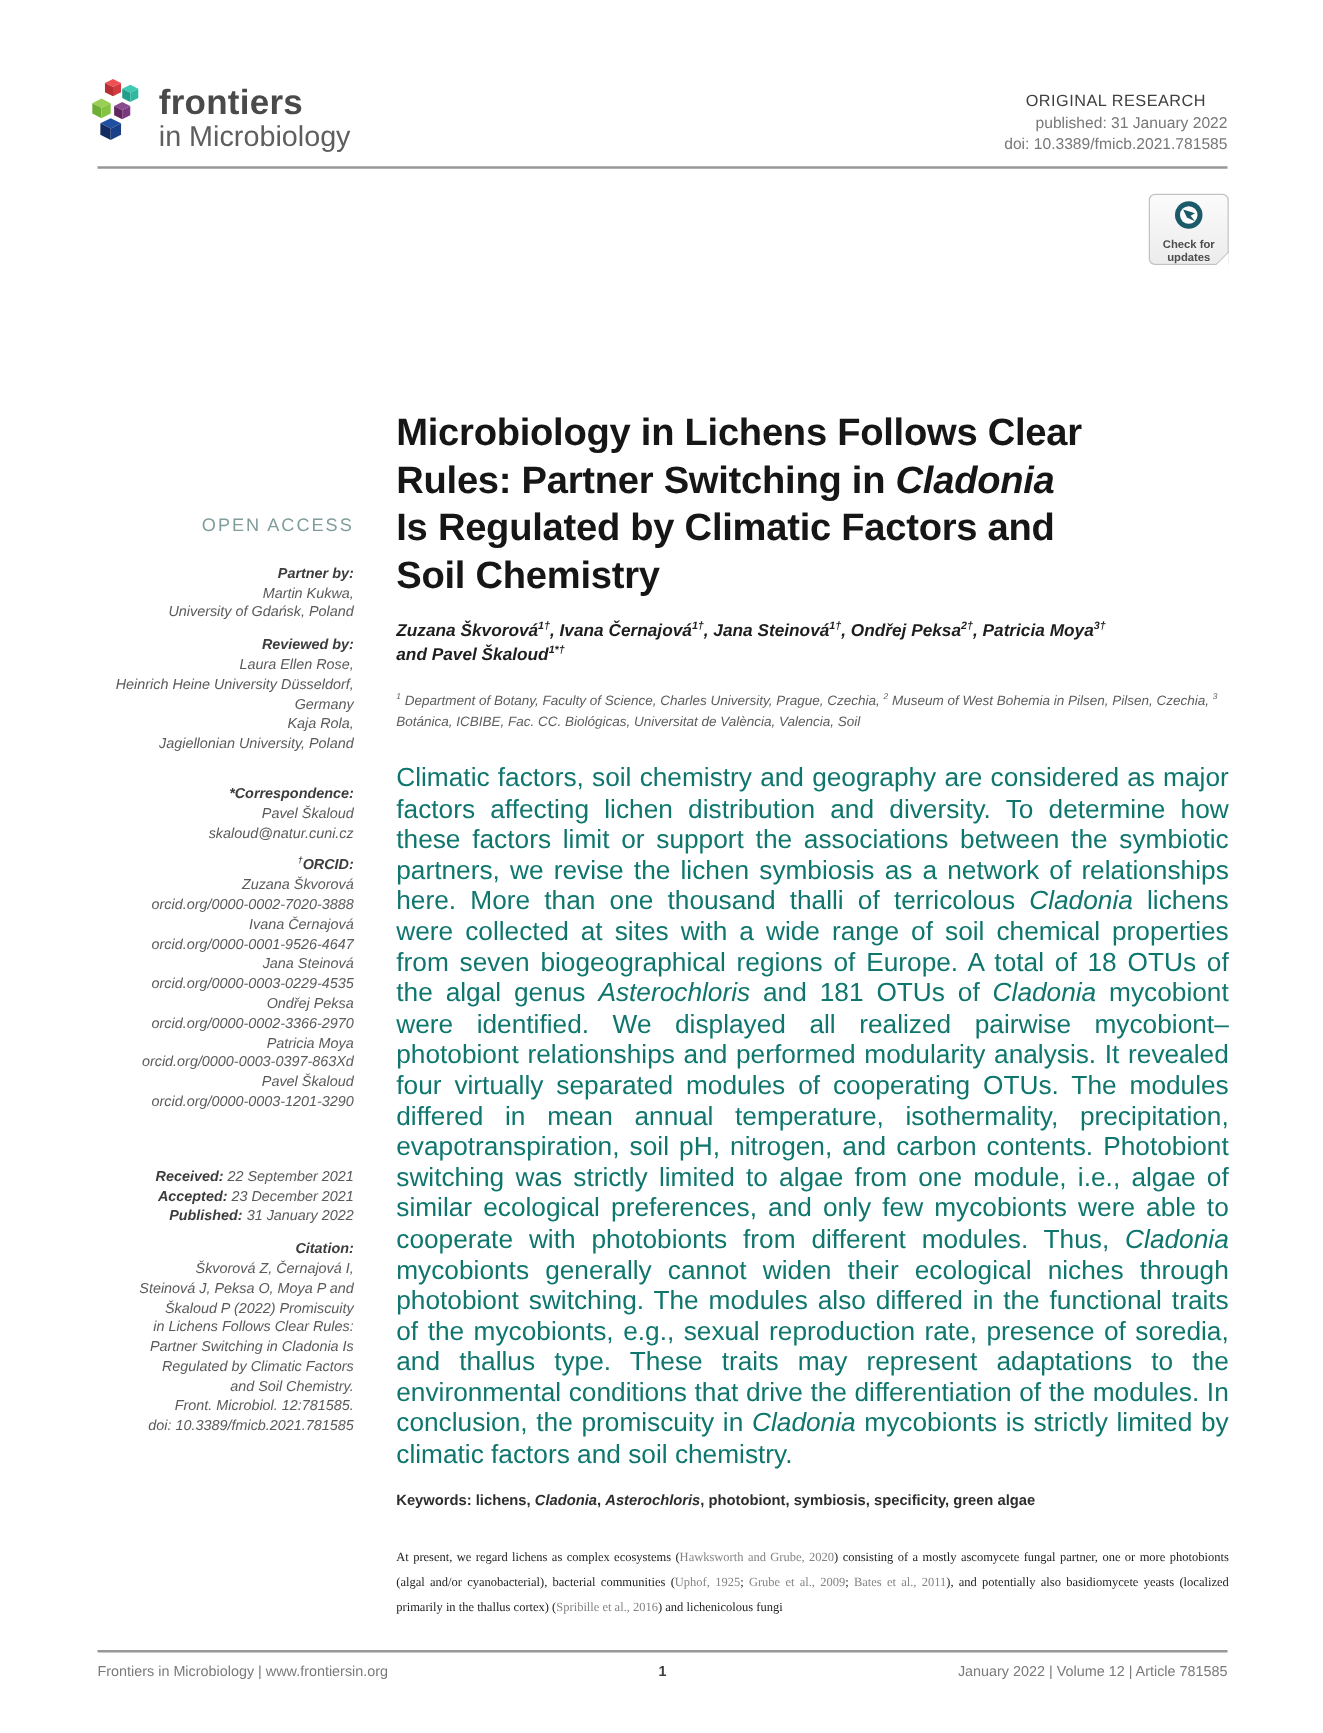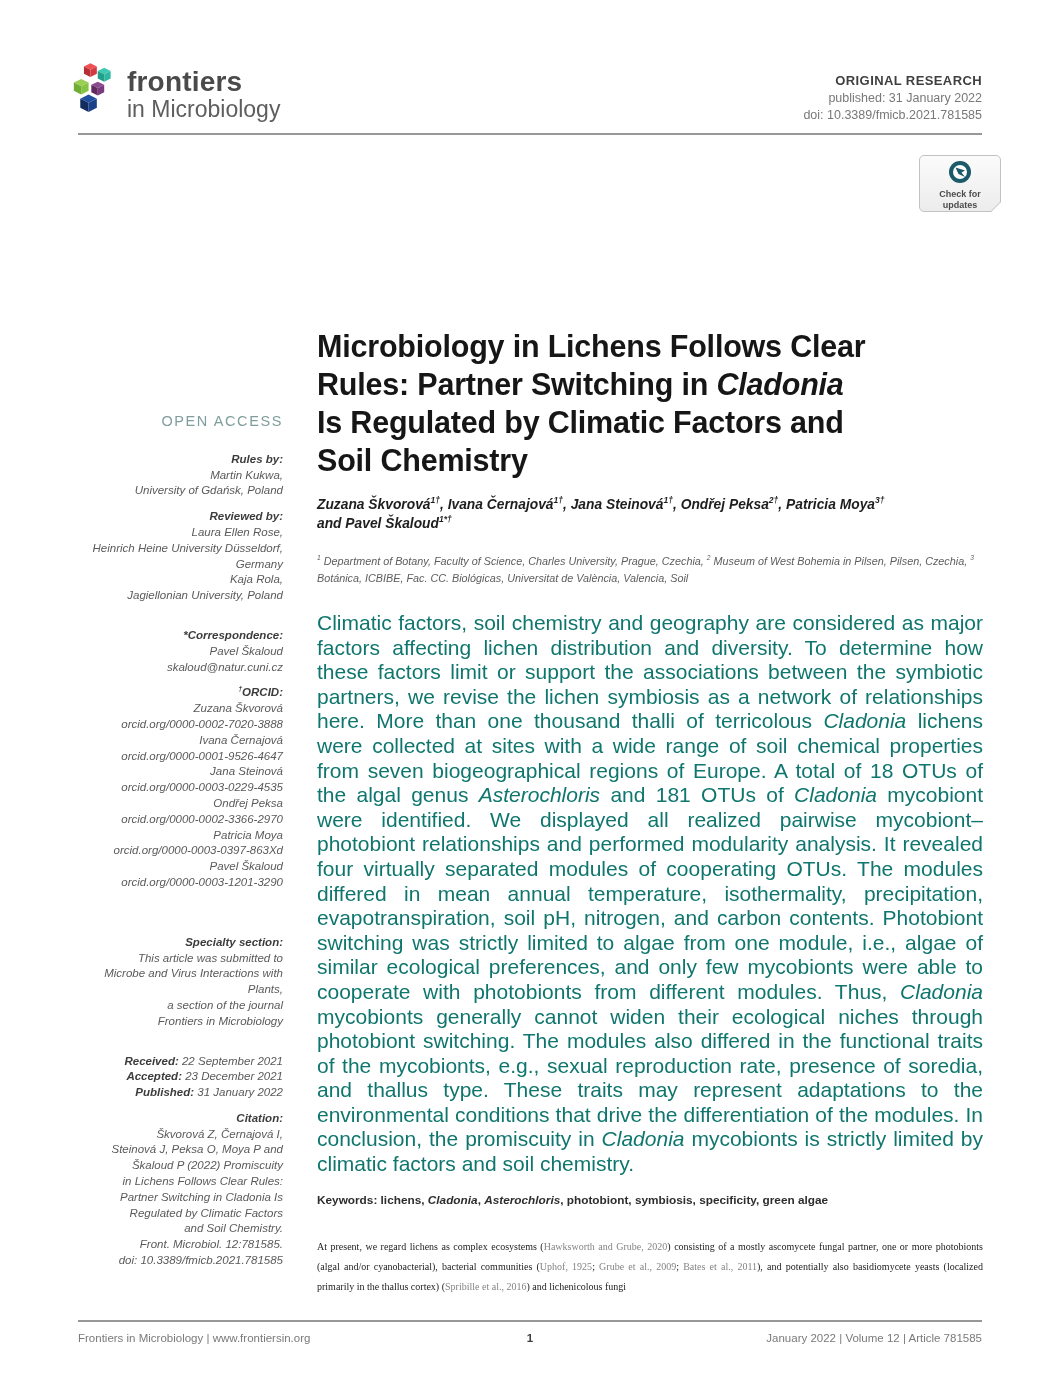--- a/index.html
+++ b/index.html
@@ -9,27 +9,27 @@
     background:#ffffff; font-family:"Liberation Sans", sans-serif; overflow:hidden;
   }
 
   
   .logo { position:absolute; left:72px; top:44px; display:flex; align-items:flex-start; }
   .logo-cubes { width:46px; height:58px; }
   .logo-text { margin-left:9px; padding-top:8px; }
   .logo-frontiers { font-size:28px; font-weight:bold; color:#4a4a4a; line-height:28px; letter-spacing:0.2px; }
   .logo-journal { font-size:23px; color:#5e5e5e; line-height:27px; }
   .header-meta { position:absolute; right:76px; top:57px; text-align:right; }
-  .header-type { font-size:13px; font-weight:bold; color:#3f3f3f; letter-spacing:0.4px; }
+  .header-type { font-size:13px; font-weight:normal; color:#3f3f3f; letter-spacing:0.4px;text-align:center; }
   .header-pub, .header-doi { font-size:12.5px; color:#787878; margin-top:3px; }
   .header-rule { position:absolute; left:78px; right:76px; top:117px; height:2px; background:#989898; }
 
   
   .check-badge {
-    position:absolute; left:919px; top:139px; width:82px; height:57px;
+    position:absolute; left:919px; top:139px; width:64px; height:57px;
     border:1px solid #c2c2c2; border-radius:5px;
     background:linear-gradient(#fbfbfb,#ececec);
     text-align:center; padding-top:4px; cursor:pointer;
   }
   .check-badge .fold {
     position:absolute; right:-1px; bottom:-1px; width:0; height:0;
     border-left:10px solid transparent; border-bottom:10px solid #ffffff;
   }
   .check-badge .fold-line {
     position:absolute; right:-1px; bottom:-1px; width:0; height:0;
@@ -127,43 +127,39 @@
     </svg>
     <div class="check-label">Check for<br>updates</div>
     <div class="fold-line"></div>
     <div class="fold"></div>
   </div>
 
   <div class="sidebar">
     <div class="open-access">OPEN ACCESS</div>
 
     <div class="sb-section">
-      <span class="sb-label sb-inline">Rules by:</span>
+      <span class="sb-label sb-inline">Partner by:</span>
       <span class="sb-inline">Martin Kukwa,<br>University of Gdańsk, Poland</span>
     </div>
 
     <div class="sb-section sb-gap-md">
       <span class="sb-label sb-inline">Reviewed by:</span>
       <span class="sb-inline">Laura Ellen Rose,<br>Heinrich Heine University Düsseldorf,<br>Germany<br>Kaja Rola,<br>Jagiellonian University, Poland</span>
     </div>
 
     <div class="sb-section">
       <span class="sb-label sb-inline">*Correspondence:</span>
       <span class="sb-inline">Pavel Škaloud<br>skaloud@natur.cuni.cz</span>
     </div>
 
     <div class="sb-section sb-gap-lg">
       <span class="sb-label sb-inline"><span class="rt-s">†</span><span>ORCID:</span></span>
       <span class="sb-inline">Zuzana Škvorová<br>orcid.org/0000-0002-7020-3888<br>Ivana Černajová<br>orcid.org/0000-0001-9526-4647<br>Jana Steinová<br>orcid.org/0000-0003-0229-4535<br>Ondřej Peksa<br>orcid.org/0000-0002-3366-2970<br>Patricia Moya<br>orcid.org/0000-0003-0397-863Xd<br>Pavel Škaloud<br>orcid.org/0000-0003-1201-3290</span>
     </div>
 
-    <div class="sb-section sb-gap-md">
-      <span class="sb-label sb-inline">Specialty section:</span>
-      <span class="sb-inline">This article was submitted to<br>Microbe and Virus Interactions with<br>Plants,<br>a section of the journal<br>Frontiers in Microbiology</span>
-    </div>
 
     <div class="sb-section">
       <div><span class="sb-label">Received:</span><span> 22 September 2021</span></div>
       <div><span class="sb-label">Accepted:</span><span> 23 December 2021</span></div>
       <div><span class="sb-label">Published:</span><span> 31 January 2022</span></div>
     </div>
 
     <div class="sb-section">
       <span class="sb-label sb-inline">Citation:</span>
       <span class="sb-inline">Škvorová Z, Černajová I,<br>Steinová J, Peksa O, Moya P and<br>Škaloud P (2022) Promiscuity<br>in Lichens Follows Clear Rules:<br>Partner Switching in Cladonia Is<br>Regulated by Climatic Factors<br>and Soil Chemistry.<br>Front. Microbiol. 12:781585.<br>doi: 10.3389/fmicb.2021.781585</span>

